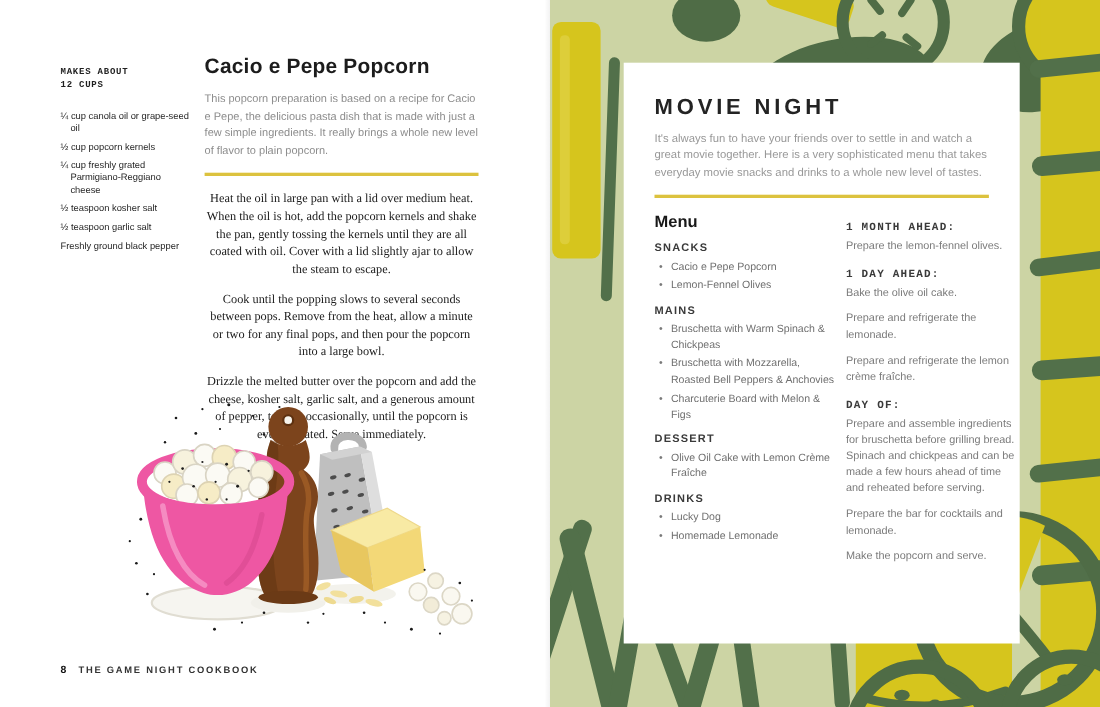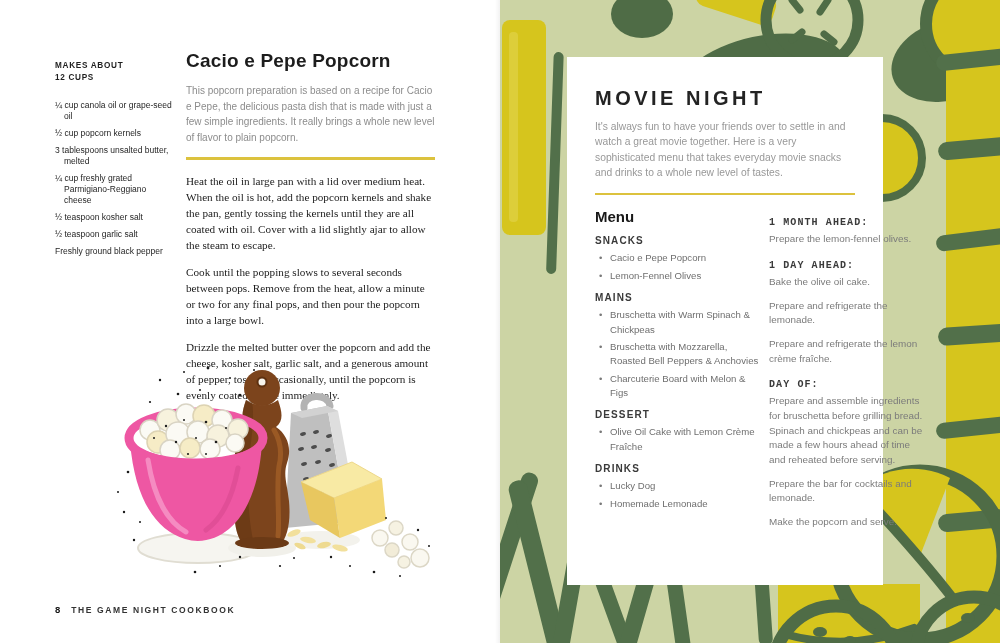--- a/index.html
+++ b/index.html
@@ -13,51 +13,51 @@
   .page-left { background:#ffffff; }
   .gutter {
     position:absolute; right:0; top:0; width:5px; height:100%;
     background:linear-gradient(90deg, rgba(0,0,0,0) 0%, rgba(0,0,0,.05) 100%);
   }
 
   
   .sidebar { position:absolute; left:55px; top:60px; width:120px; }
   .yield {
     font-size:8.2px; font-weight:700; letter-spacing:.7px; line-height:1.5;
-    color:#1f1f1f; white-space:pre-line; margin-bottom:15px;
+    color:#1f1f1f; white-space:pre-line; margin-bottom:15px;font-family:Liberation Mono, monospace;
   }
   .ingredient {
     font-size:8.5px; line-height:1.3; color:#1f1f1f;
     margin-bottom:6px; padding-left:9px; text-indent:-9px;
   }
   .main-col { position:absolute; left:186px; top:50px; width:249px; }
   .recipe-title {
     font-size:19px; font-weight:700; color:#1c1c1c; margin:0 0 11px;
     letter-spacing:.2px;
   }
   .recipe-intro {
     font-size:10px; line-height:1.55; color:#8c8c8c; margin:0 0 12px;
   }
   .rule { height:2.6px; background:#dcc23e; border:none; margin:0 0 13px; }
   .step {
     font-family:"Liberation Serif", serif;
-    font-size:11.2px; line-height:1.43; color:#1b1b1b; margin:0 0 11px;
+    font-size:11.2px; line-height:1.43; color:#1b1b1b; margin:0 0 11px;text-align:center;
   }
   .illustration { position:absolute; left:88px; top:350px; }
   .footer {
     position:absolute; left:55px; top:604px;
     display:flex; align-items:baseline; gap:11px;
   }
   .page-num { font-size:9.5px; font-weight:700; color:#111; }
   .book-title { font-size:8.5px; font-weight:700; letter-spacing:1.6px; color:#333;text-align:center; }
 
   
   .pattern-svg { position:absolute; left:0; top:0; width:500px; height:643px; }
   .card {
-    position:absolute; left:67px; top:57px; width:316px; height:528px;
+    position:absolute; left:67px; top:57px; width:360px; height:528px;
     background:#ffffff; padding:30px 28px 24px;
   }
   .card-title {
     font-size:20px; font-weight:700; letter-spacing:3.5px;
     color:#232323; margin:0 0 9px;
   }
   .card-intro { font-size:10.3px; line-height:1.5; color:#989898; margin:0 0 12px; }
   .card .rule { margin:0 0 13px; }
   .columns { display:flex; gap:6px; }
   .col-menu { width:168px; flex:none; }
@@ -78,21 +78,20 @@
 <body>
 
 <div class="page page-left">
 
   <div class="sidebar">
     <div class="yield">MAKES ABOUT
 12 CUPS</div>
     <div>
         <div class="ingredient">¼ cup canola oil or grape-seed oil</div>
         <div class="ingredient">½ cup popcorn kernels</div>
-        <div class="ingredient">3 tablespoons unsalted butter, melted</div>
         <div class="ingredient">¼ cup freshly grated Parmigiano-Reggiano cheese</div>
         <div class="ingredient">½ teaspoon kosher salt</div>
         <div class="ingredient">½ teaspoon garlic salt</div>
         <div class="ingredient">Freshly ground black pepper</div>
       </div>
   </div>
 
   <div class="main-col">
     <h1 class="recipe-title">Cacio e Pepe Popcorn</h1>
     <p class="recipe-intro">This popcorn preparation is based on a recipe for Cacio e Pepe, the delicious pasta dish that is made with just a few simple ingredients. It really brings a whole new level of flavor to plain popcorn.</p>

